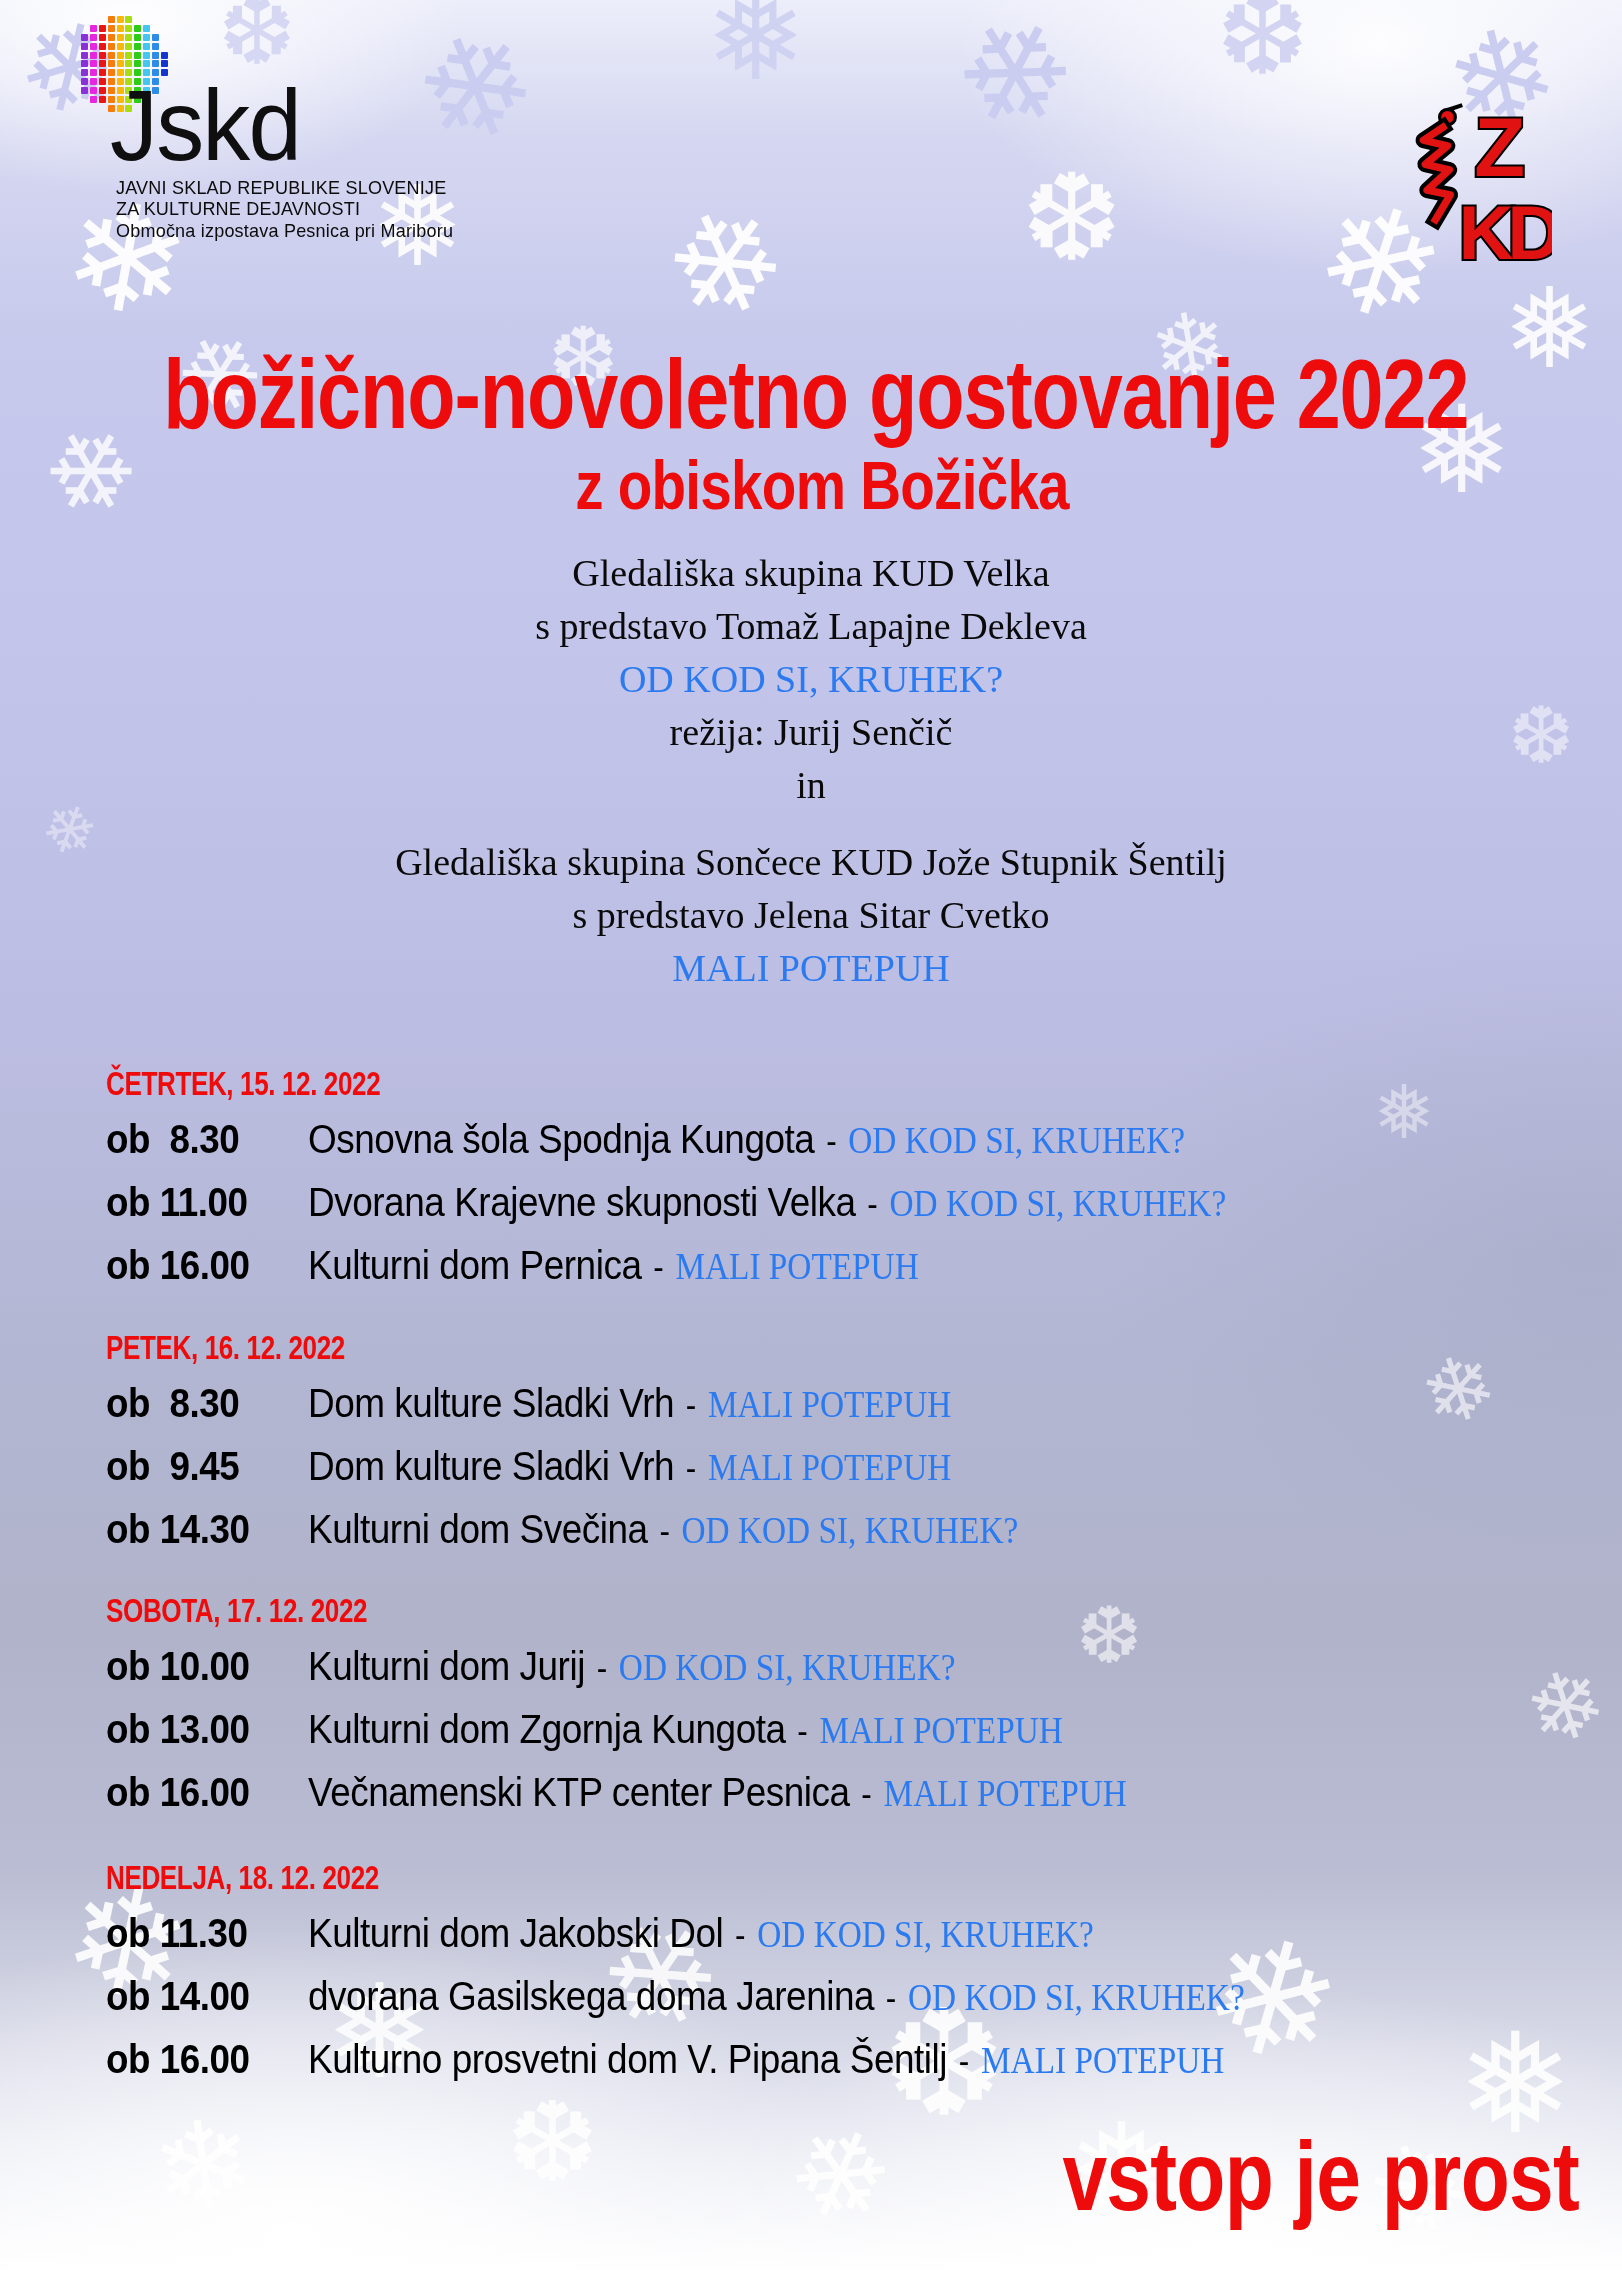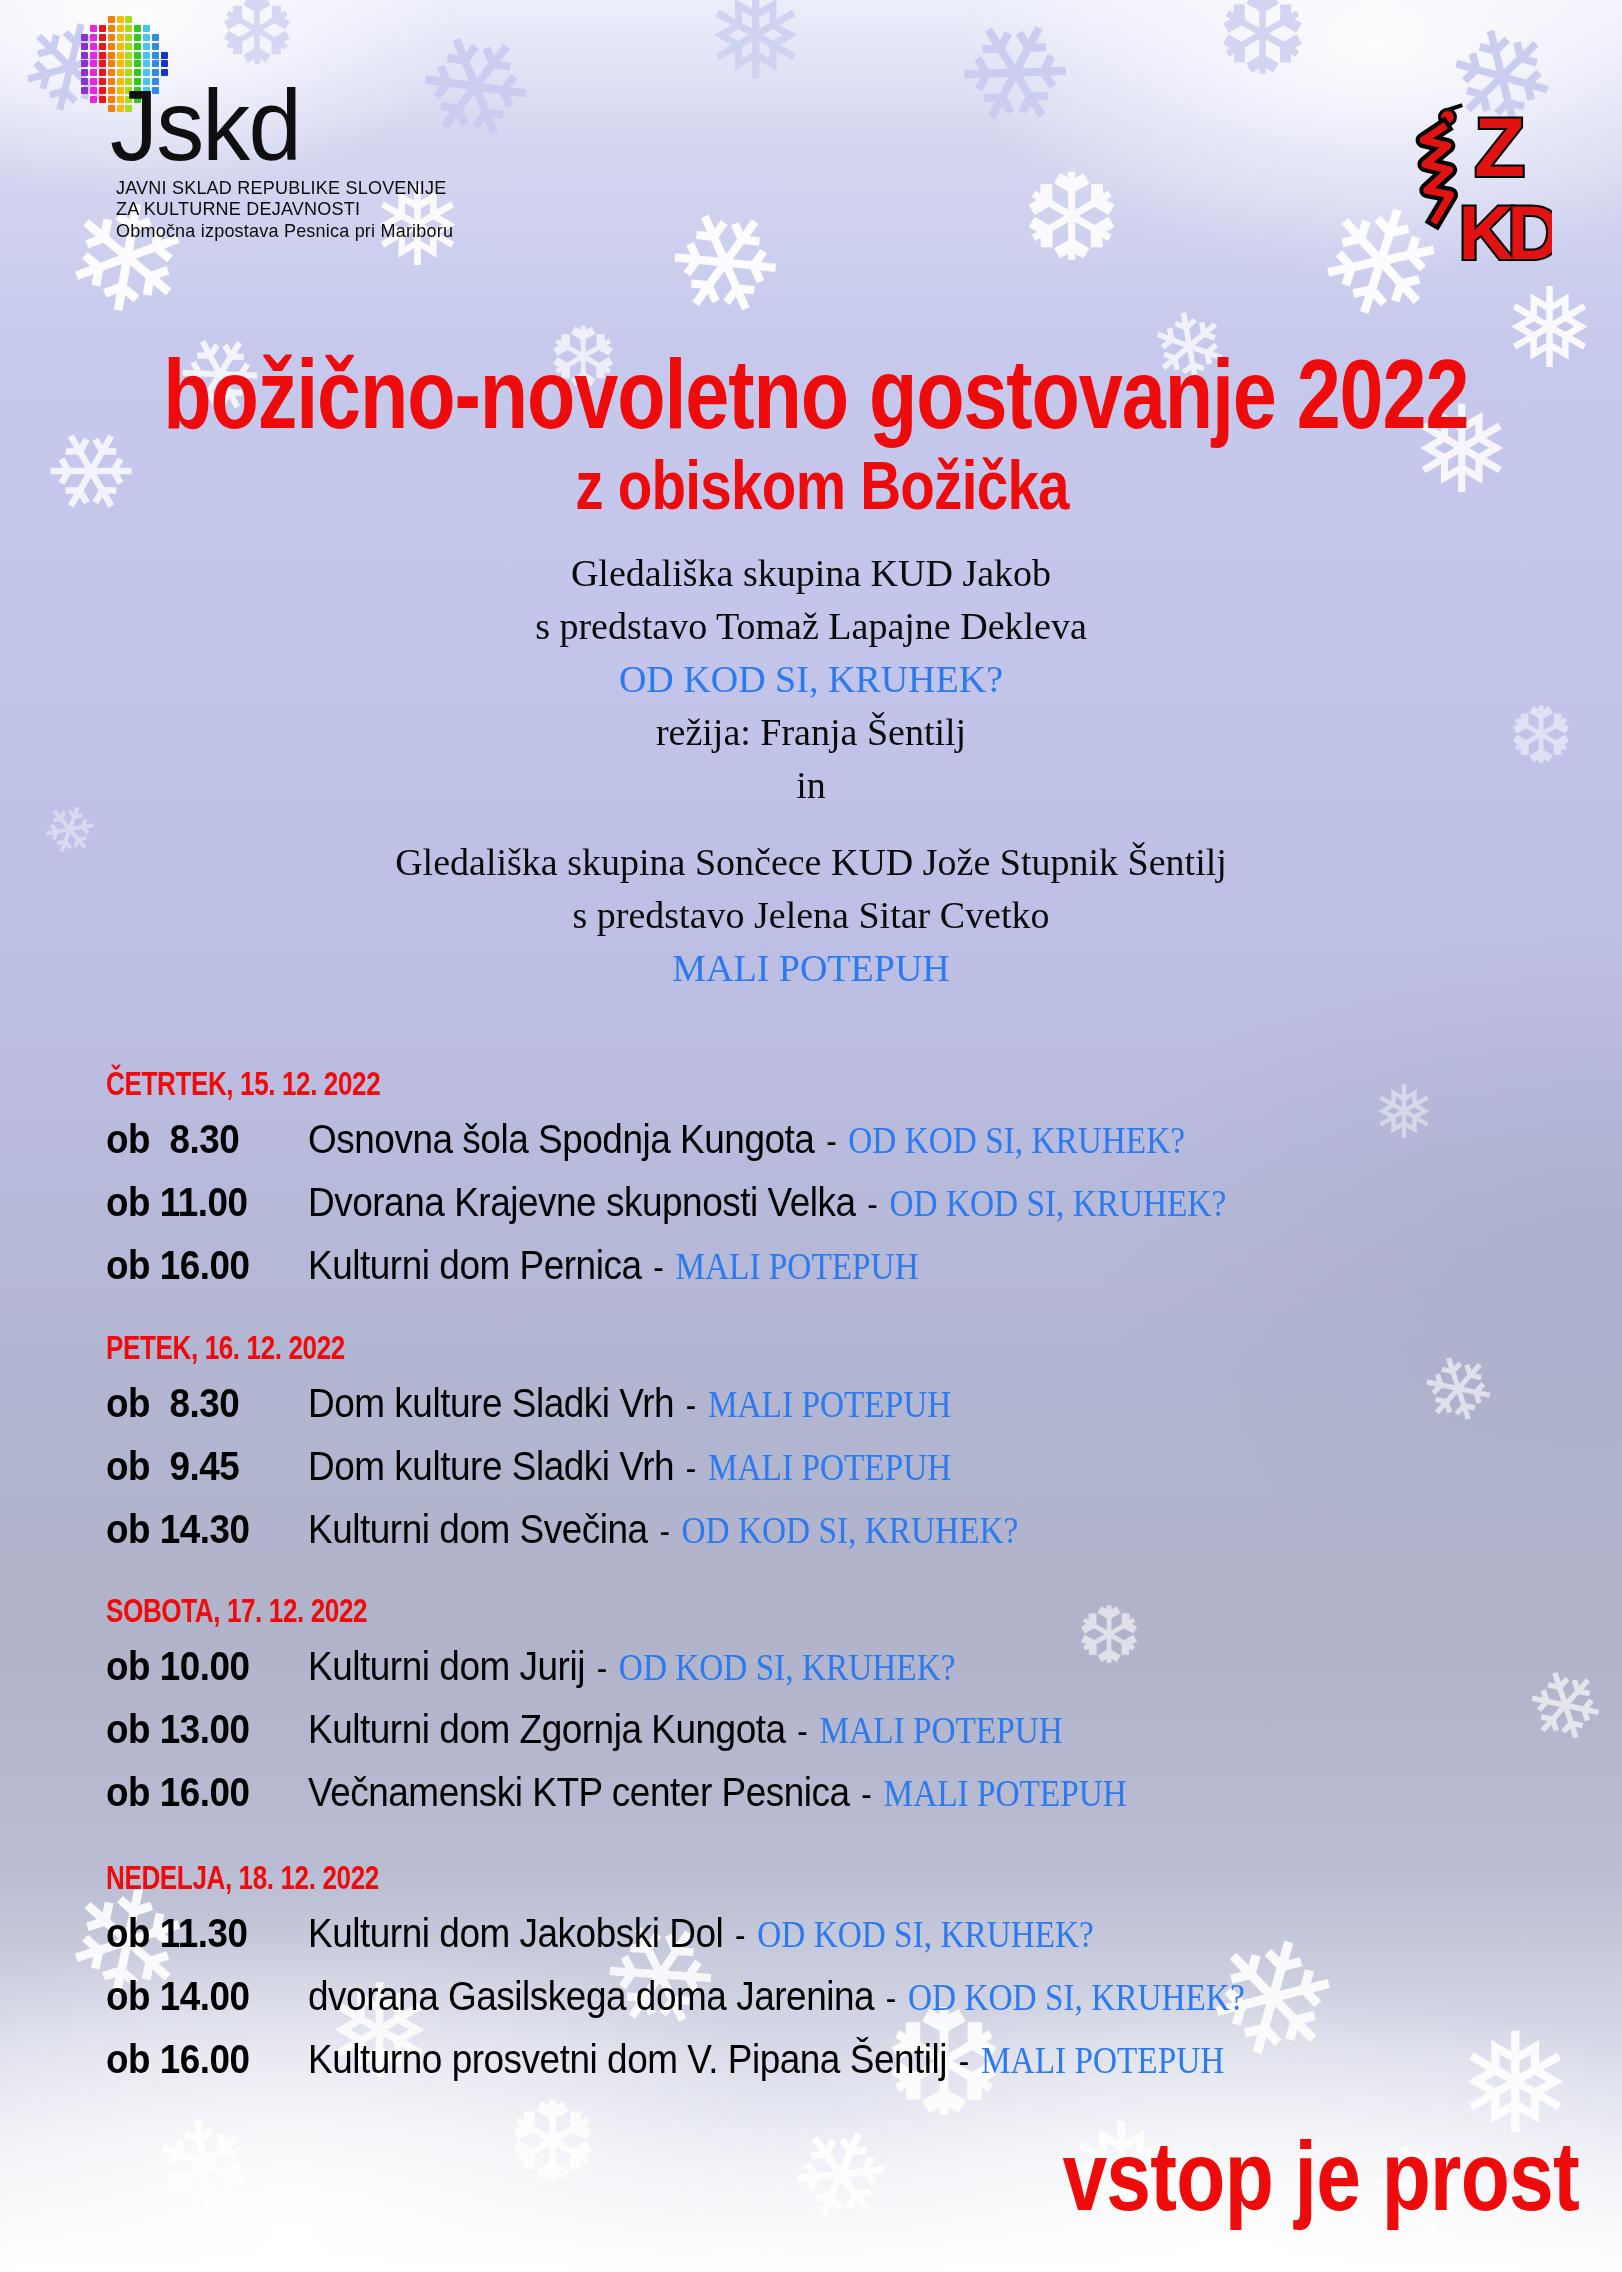--- a/index.html
+++ b/index.html
@@ -238,24 +238,24 @@
     </svg>
 
     <div class="title-wrap">
       <span class="title-inner" style="color:#ee0b0b">božično-novoletno gostovanje 2022</span>
     </div>
     <div class="subtitle-wrap">
       <span class="subtitle-inner" style="color:#ee0b0b">z obiskom Božička</span>
     </div>
 
     <div class="intro">
-      <div>Gledališka skupina KUD Jakob</div>
+      <div>Gledališka skupina KUD Velka</div>
       <div>s predstavo Tomaž Lapajne Dekleva</div>
       <div style="color:#2b7af0">OD KOD SI, KRUHEK?</div>
-      <div>režija: Franja Šentilj</div>
+      <div>režija: Jurij Senčič</div>
       <div>in</div>
       <div class="gap-before">Gledališka skupina Sončece KUD Jože Stupnik Šentilj</div>
       <div>s predstavo Jelena Sitar Cvetko</div>
       <div style="color:#2b7af0">MALI POTEPUH</div>
     </div>
 
     <div class="day-section" style="top:1067px">
       <div class="day-heading" style="color:#ee0b0b"><span>ČETRTEK, 15. 12. 2022</span></div>
       <div class="event">
         <span class="time">ob  8.30</span>

